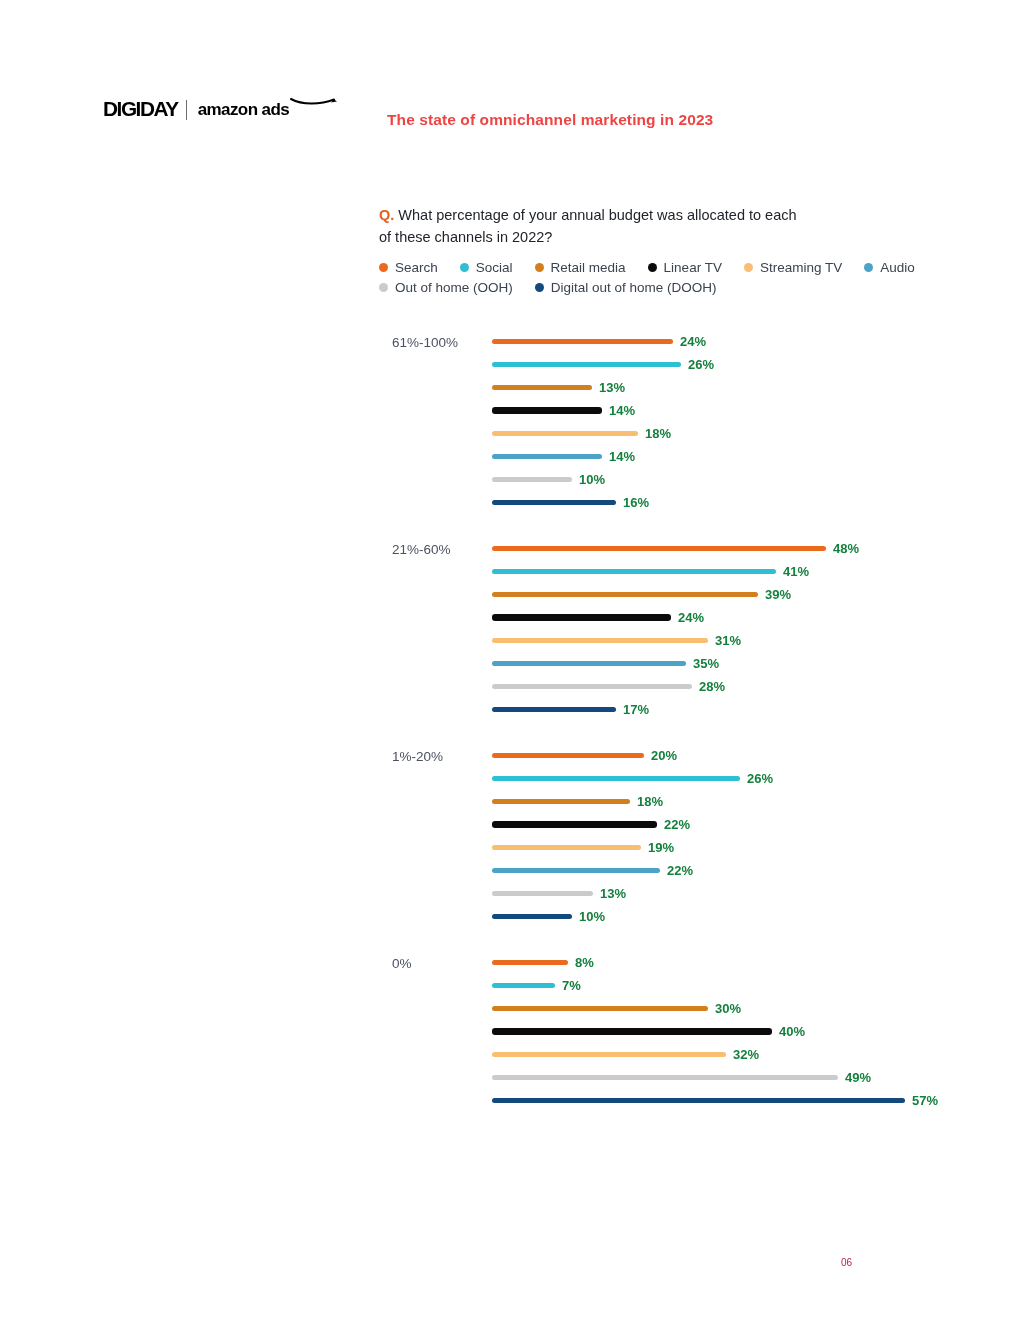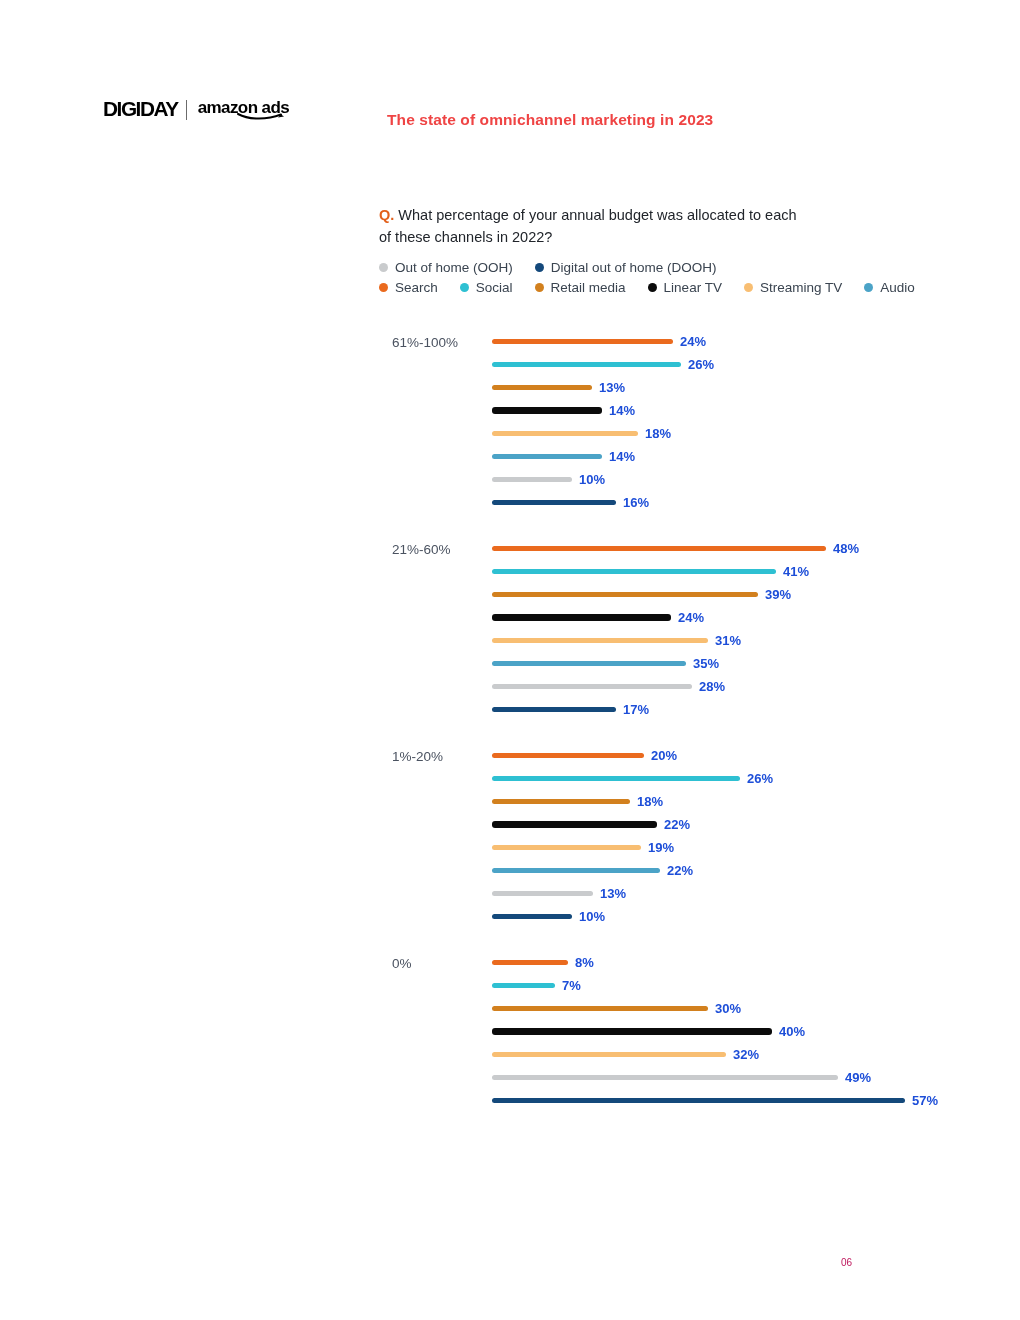--- a/index.html
+++ b/index.html
@@ -33,22 +33,21 @@
     transform: scaleX(1.04);
     transform-origin: left center;
   }
   .logo-divider {
     width: 1px;
     height: 20px;
     background: #6b6b6b;
   }
   .logo-amazon {
     display: flex;
-    flex-direction: column;
-    align-items: flex-end;
+    align-items: flex-start;
     line-height: 1;
   }
   .logo-amazon-text {
     font-family: "Liberation Sans", sans-serif;
     font-weight: bold;
     font-size: 17px;
     letter-spacing: -0.6px;
     color: #000000;
   }
   .logo-amazon-smile {
@@ -143,21 +142,21 @@
     height: 5px;
     border-radius: 3px;
     flex: 0 0 auto;
   }
   .bar-row.thick .bar {
     height: 7px;
   }
   .bar-value {
     font-size: 13px;
     font-weight: bold;
-    color: #1d4ed8;
+    color: #15803d;
     margin-left: 7px;
     white-space: nowrap;
   }
 
   
   .page-number {
     position: absolute;
     left: 841px;
     top: 1257px;
     font-size: 10px;
@@ -182,52 +181,52 @@
 <div class="doc-title">The state of omnichannel marketing in 2023</div>
 
 <div class="question">
   <span class="q-mark">Q.</span>
   <span>What percentage of your annual budget was allocated to each of these channels in 2022?</span>
 </div>
 
 <div class="legend" id="legend">
     <div class="legend-row">
       <div class="legend-item">
+        <span class="legend-dot" style="background: rgb(234, 106, 30);"></span>
+        <span class="legend-label">Search</span>
+      </div>
+      <div class="legend-item">
+        <span class="legend-dot" style="background: rgb(46, 192, 210);"></span>
+        <span class="legend-label">Social</span>
+      </div>
+      <div class="legend-item">
+        <span class="legend-dot" style="background: rgb(210, 128, 30);"></span>
+        <span class="legend-label">Retail media</span>
+      </div>
+      <div class="legend-item">
+        <span class="legend-dot" style="background: rgb(11, 11, 11);"></span>
+        <span class="legend-label">Linear TV</span>
+      </div>
+      <div class="legend-item">
+        <span class="legend-dot" style="background: rgb(248, 190, 114);"></span>
+        <span class="legend-label">Streaming TV</span>
+      </div>
+      <div class="legend-item">
+        <span class="legend-dot" style="background: rgb(75, 163, 199);"></span>
+        <span class="legend-label">Audio</span>
+      </div>
+    </div>
+    <div class="legend-row">
+      <div class="legend-item">
         <span class="legend-dot" style="background: rgb(201, 203, 205);"></span>
         <span class="legend-label">Out of home (OOH)</span>
       </div>
       <div class="legend-item">
         <span class="legend-dot" style="background: rgb(20, 73, 123);"></span>
         <span class="legend-label">Digital out of home (DOOH)</span>
-      </div>
-    </div>
-    <div class="legend-row">
-      <div class="legend-item">
-        <span class="legend-dot" style="background: rgb(234, 106, 30);"></span>
-        <span class="legend-label">Search</span>
-      </div>
-      <div class="legend-item">
-        <span class="legend-dot" style="background: rgb(46, 192, 210);"></span>
-        <span class="legend-label">Social</span>
-      </div>
-      <div class="legend-item">
-        <span class="legend-dot" style="background: rgb(210, 128, 30);"></span>
-        <span class="legend-label">Retail media</span>
-      </div>
-      <div class="legend-item">
-        <span class="legend-dot" style="background: rgb(11, 11, 11);"></span>
-        <span class="legend-label">Linear TV</span>
-      </div>
-      <div class="legend-item">
-        <span class="legend-dot" style="background: rgb(248, 190, 114);"></span>
-        <span class="legend-label">Streaming TV</span>
-      </div>
-      <div class="legend-item">
-        <span class="legend-dot" style="background: rgb(75, 163, 199);"></span>
-        <span class="legend-label">Audio</span>
       </div>
     </div>
   </div>
 
 <div class="chart" id="chart">
     <div class="group">
       <div class="group-label">61%-100%</div>
       <div class="bars">
         <div class="bar-row">
           <div class="bar" style="background: rgb(234, 106, 30); width: 181px;"></div>

